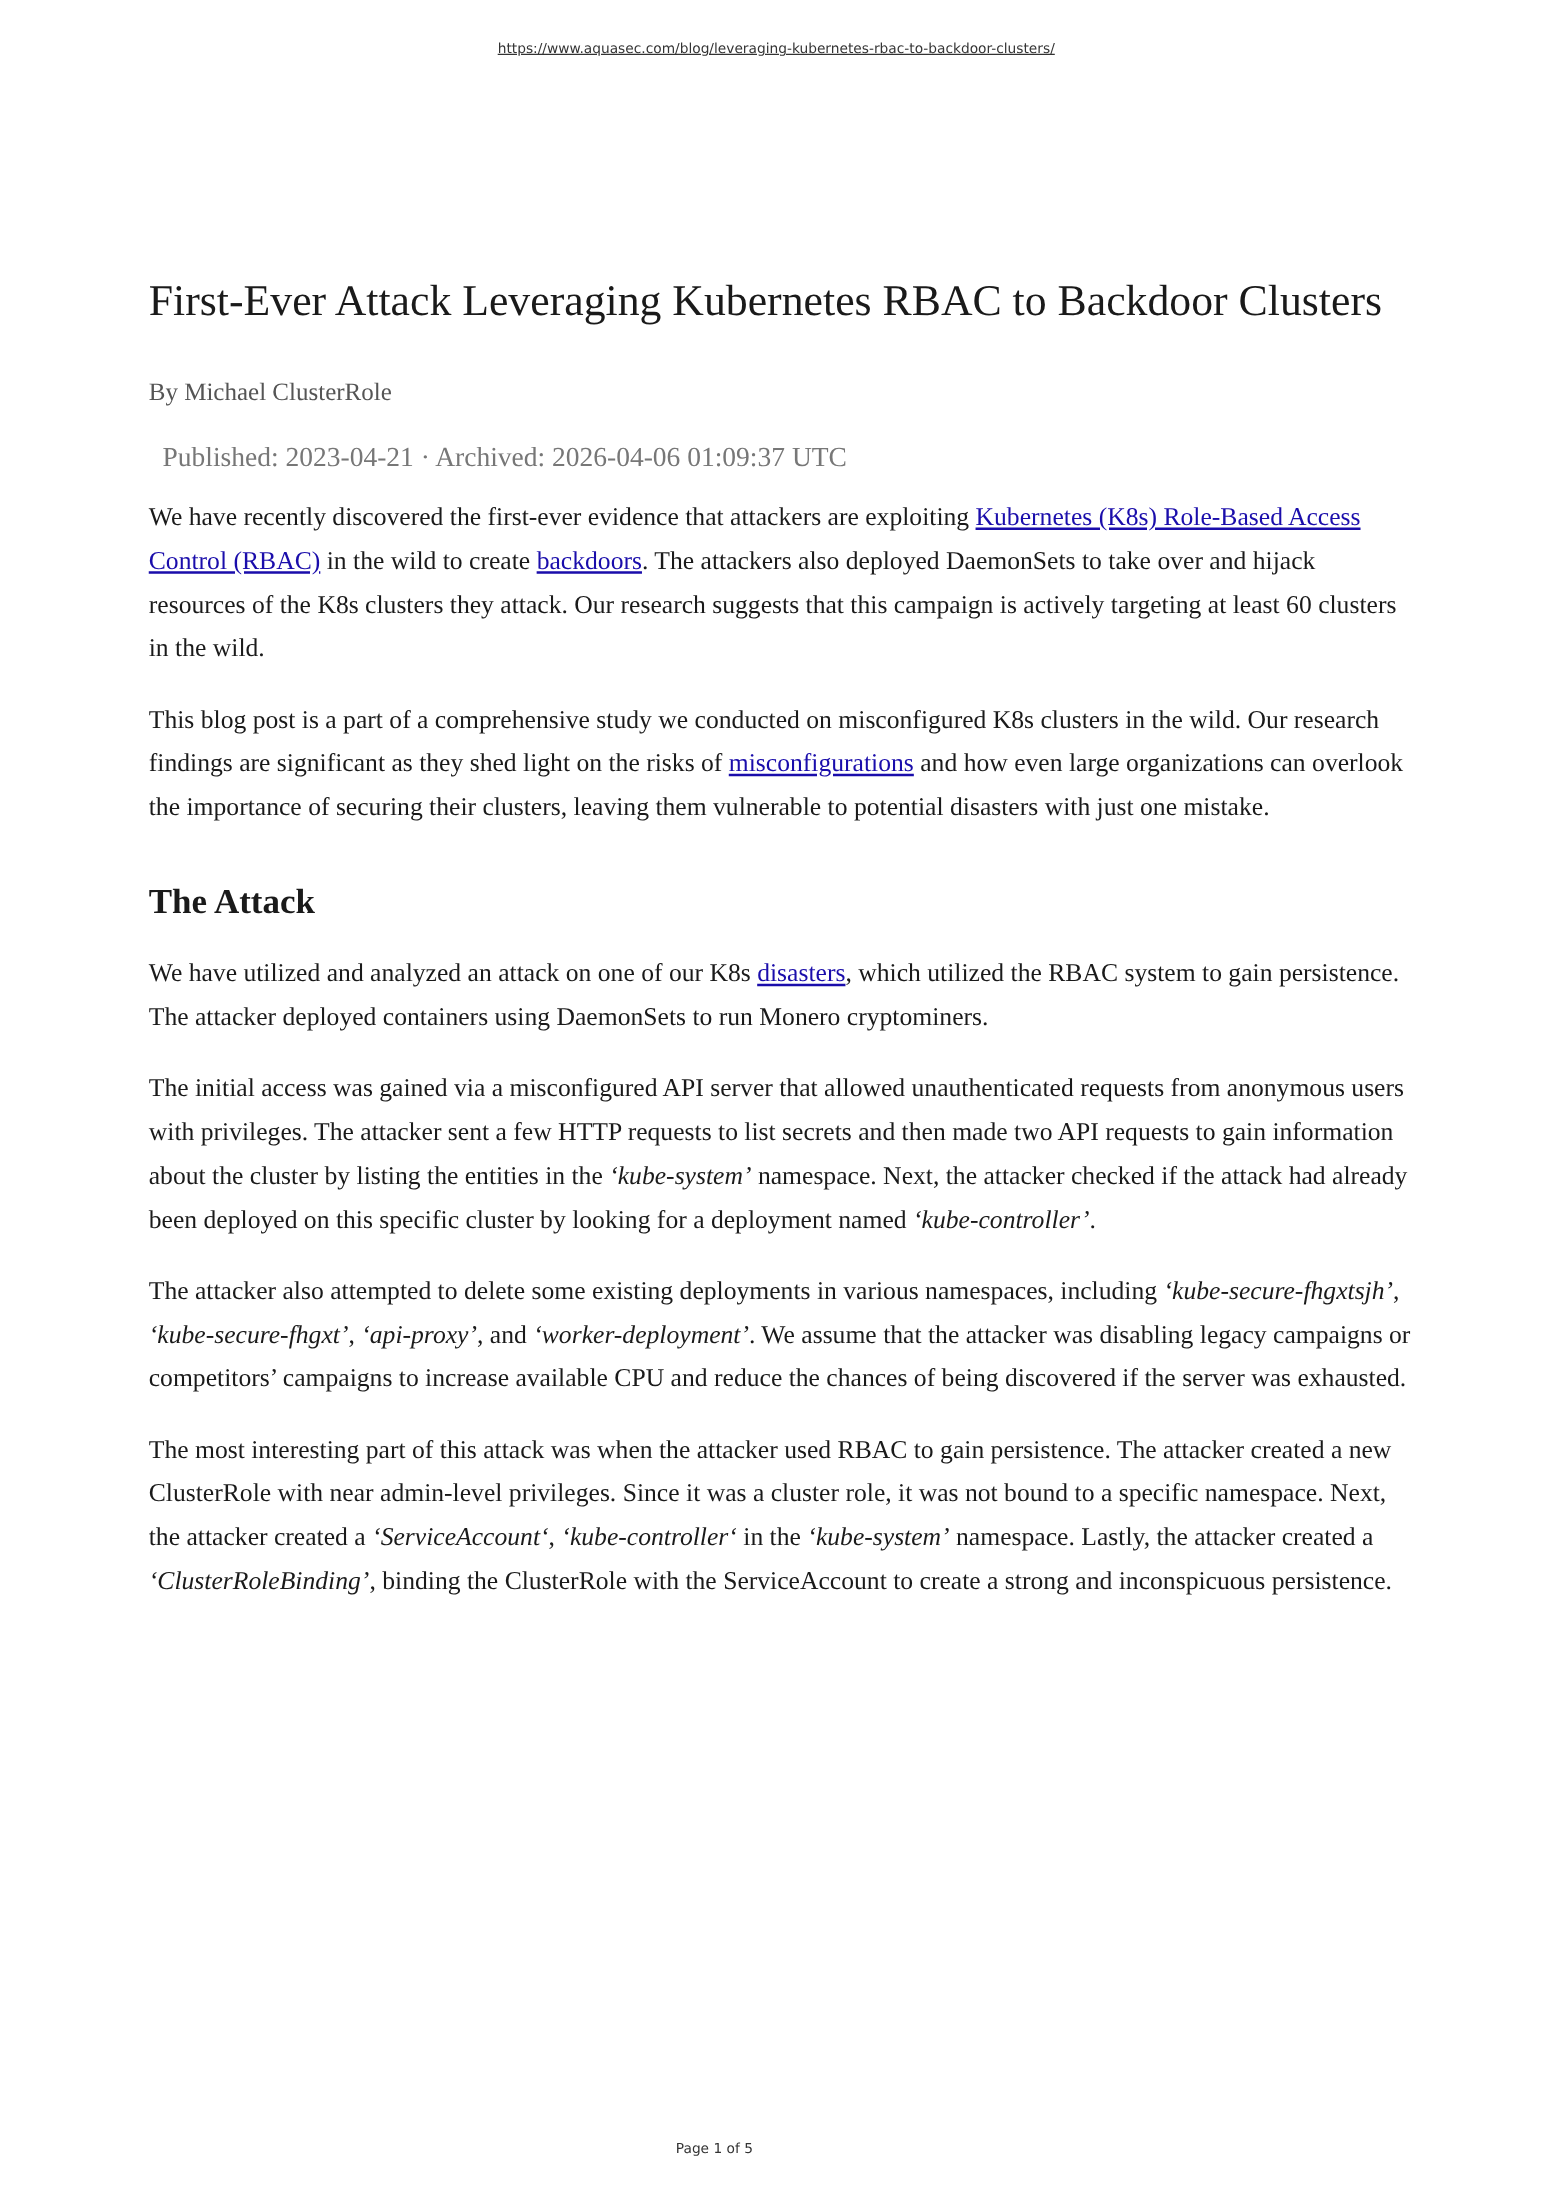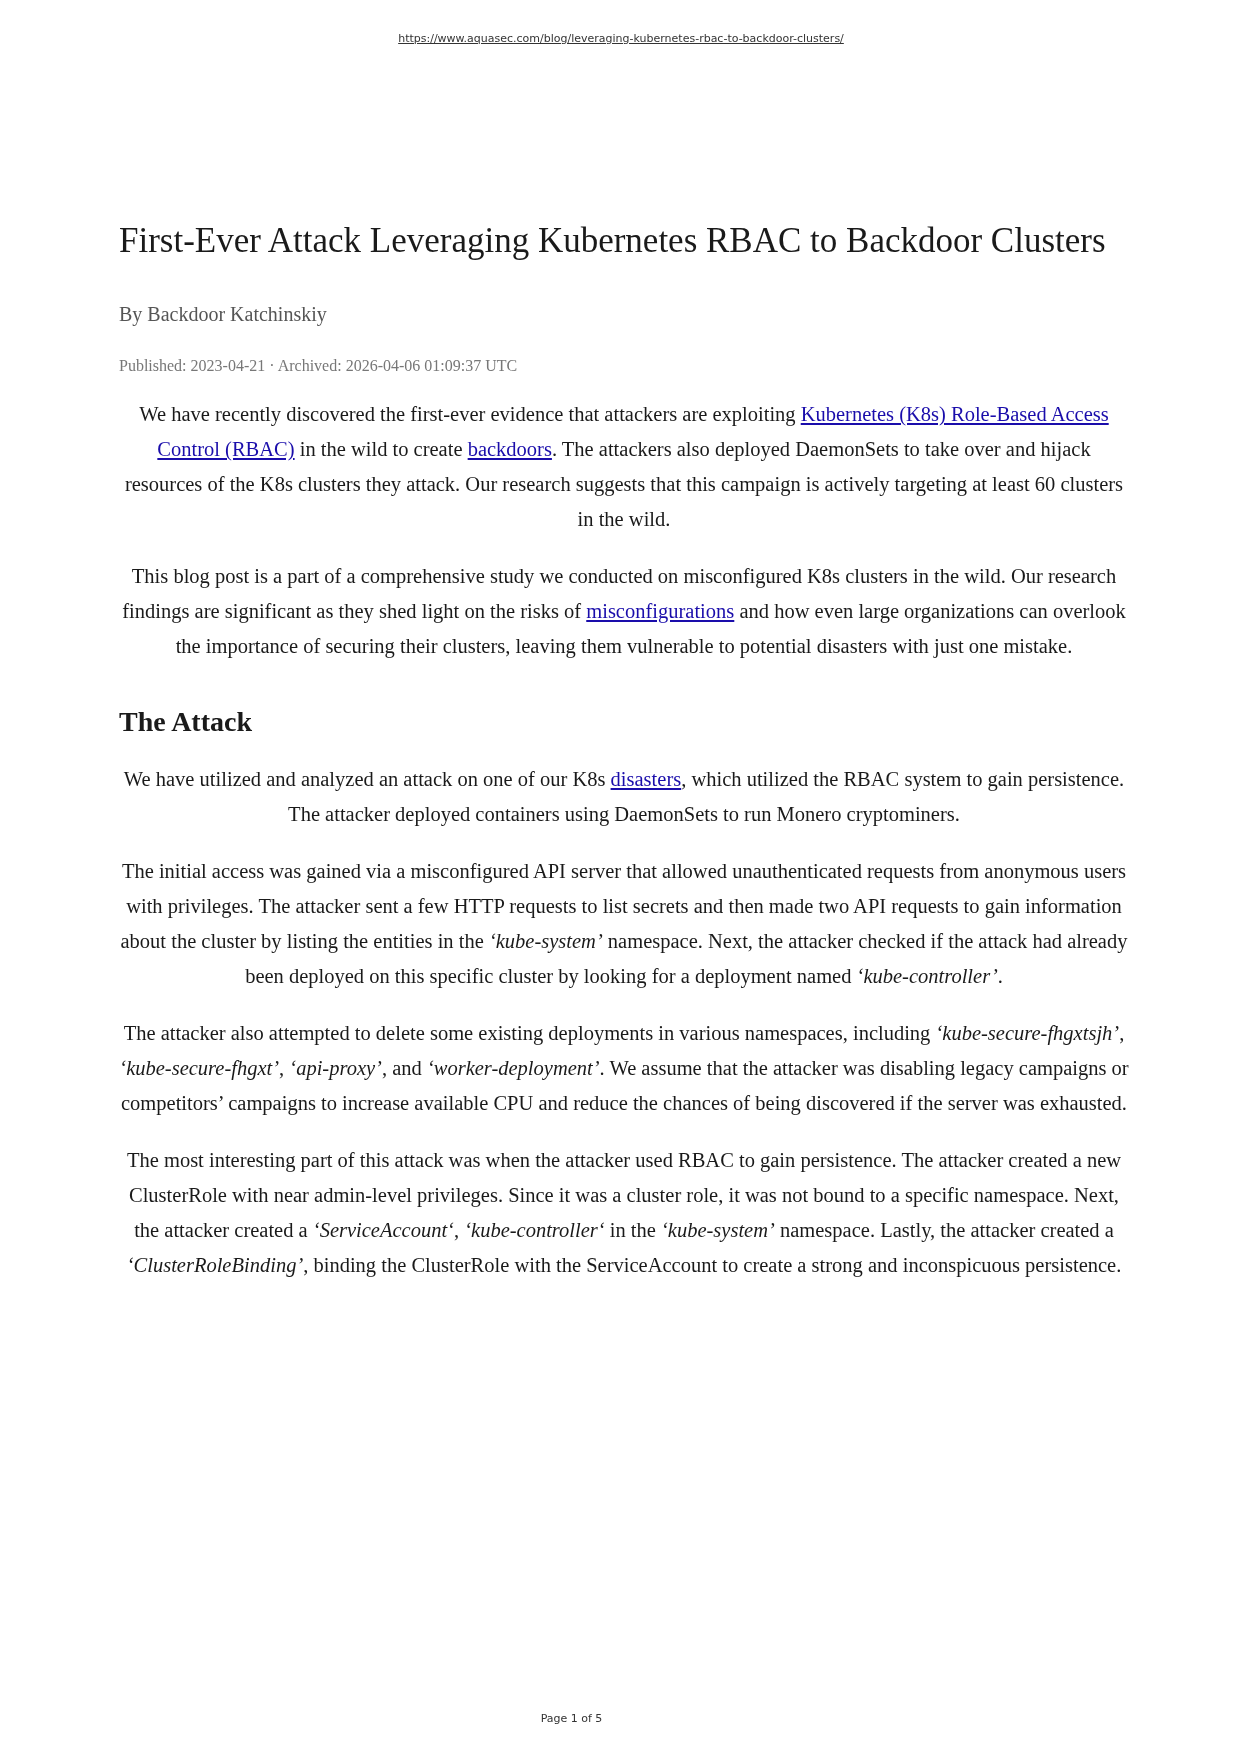--- a/index.html
+++ b/index.html
@@ -2,34 +2,34 @@
 <html><head>
 <meta charset="utf-8">
 <style>
   html, body { margin: 0; padding: 0; background: #ffffff; }
   body { width: 1242px; height: 1756px; position: relative; overflow: hidden; }
   .url-header { position: absolute; top: 32px; left: 0; width: 1242px; text-align: center; font-family: "DejaVu Sans", sans-serif; font-size: 11px; color: #333; text-decoration: underline; }
   .page-footer { position: absolute; top: 1712px; left: 0; width: 1143px; text-align: center; font-family: "DejaVu Sans", sans-serif; font-size: 11px; color: #333; }
   .content { position: absolute; left: 119px; top: 205px; width: 1010px; font-family: "Liberation Serif", serif; color: #1a1a1a; }
   h1 { font-size: 35px; font-weight: normal; line-height: 72px; margin: 0 0 22px 0; }
   .author { font-size: 20px; color: #555; margin: 0 0 22px 0; line-height: 30px; }
-  .published { font-size: 16px; color: #777; margin: 0 0 16px 0; line-height: 30px; }
-  p { font-size: 20.5px; line-height: 35px; margin: 0 0 22px 0; text-align: center; }
+  .published { font-size: 22px; color: #777; margin: 0 0 16px 11px; line-height: 30px; }
+  p { font-size: 20.5px; line-height: 35px; margin: 0 0 22px 0; }
   h2 { font-size: 28px; font-weight: bold; margin: 38px 0 20px 0; line-height: 40px; }
   a { color: #1a0dab; text-decoration: underline; }
   em { }
 </style>
 </head>
 <body>
 
 <div class="url-header">https://www.aquasec.com/blog/leveraging-kubernetes-rbac-to-backdoor-clusters/</div>
 
 <div class="content">
   <h1>First-Ever Attack Leveraging Kubernetes RBAC to Backdoor Clusters</h1>
-  <div class="author">By Backdoor Katchinskiy</div>
+  <div class="author">By Michael ClusterRole</div>
   <div class="published">Published: 2023-04-21 · Archived: 2026-04-06 01:09:37 UTC</div>
 
   <p><span>We have recently discovered the first-ever evidence that attackers are exploiting </span><a href="#">Kubernetes (K8s) Role-Based Access Control (RBAC)</a><span> in the wild to create </span><a href="#">backdoors</a><span>. The attackers also deployed DaemonSets to take over and hijack resources of the K8s clusters they attack. Our research suggests that this campaign is actively targeting at least 60 clusters in the wild.</span></p>
 
   <p><span>This blog post is a part of a comprehensive study we conducted on misconfigured K8s clusters in the wild. Our research findings are significant as they shed light on the risks of </span><a href="#">misconfigurations</a><span> and how even large organizations can overlook the importance of securing their clusters, leaving them vulnerable to potential disasters with just one mistake.</span></p>
 
   <h2>The Attack</h2>
 
   <p><span>We have utilized and analyzed an attack on one of our K8s </span><a href="#">disasters</a><span>, which utilized the RBAC system to gain persistence. The attacker deployed containers using DaemonSets to run Monero cryptominers.</span></p>
 

